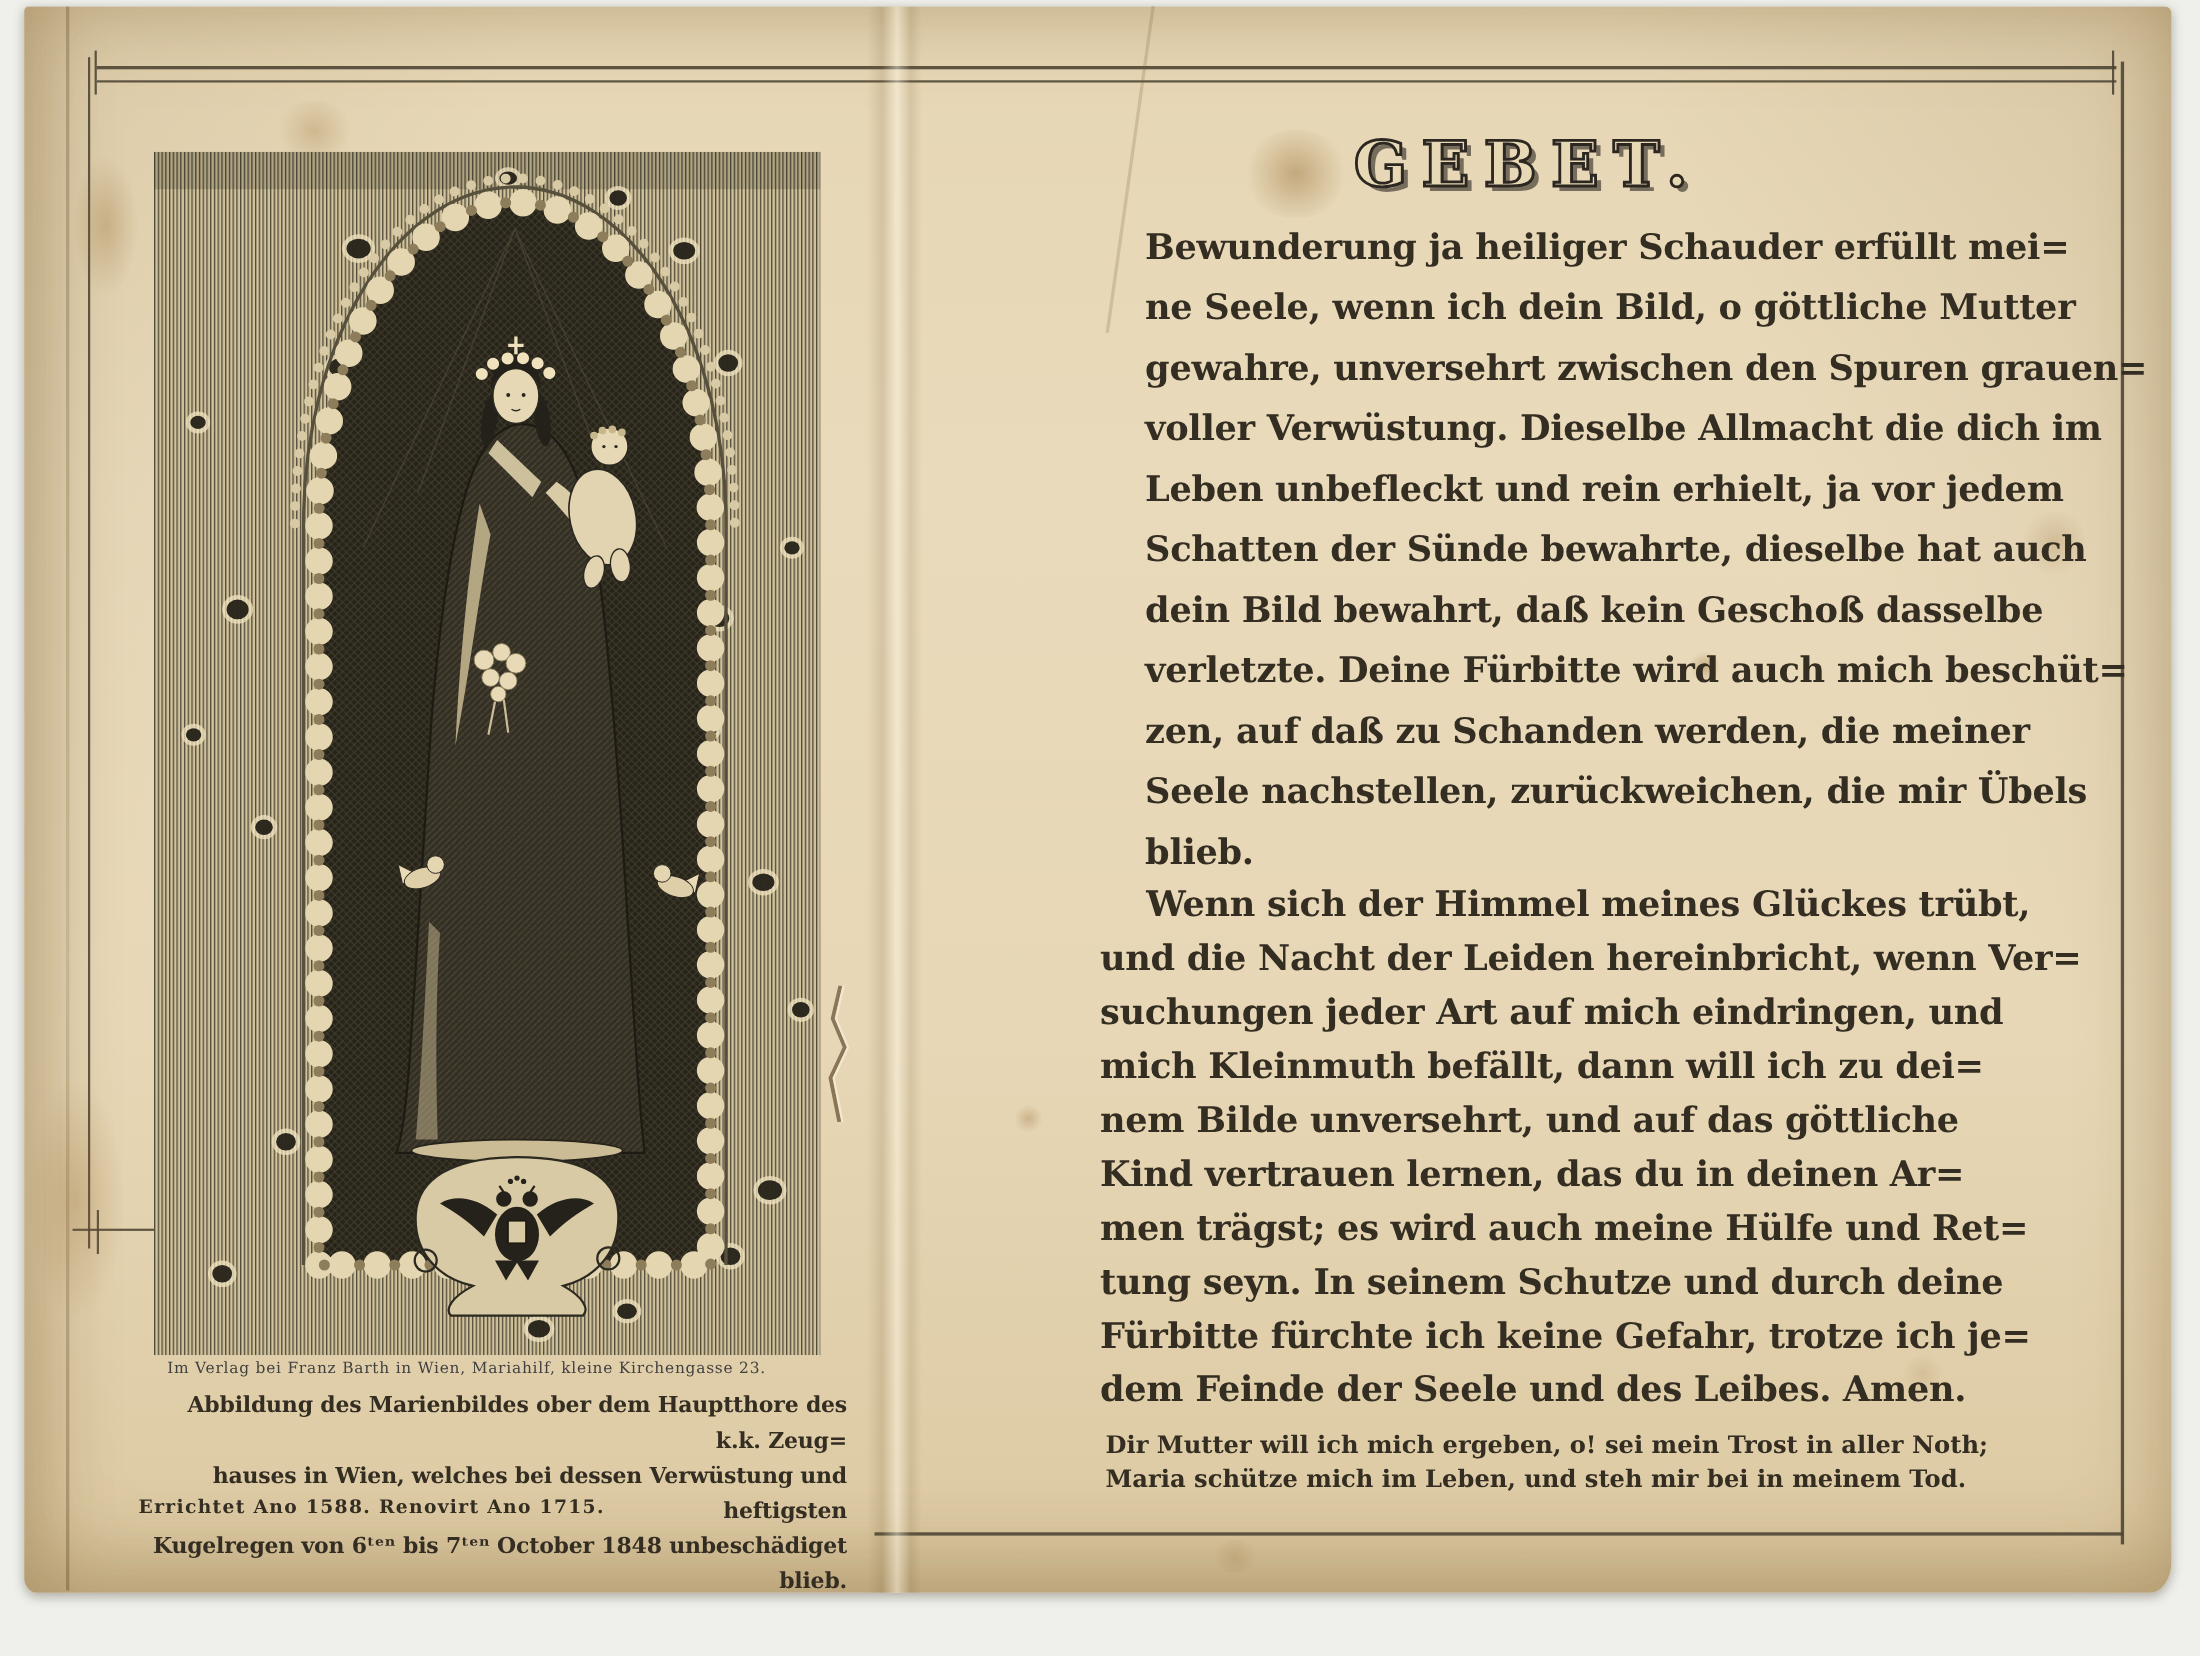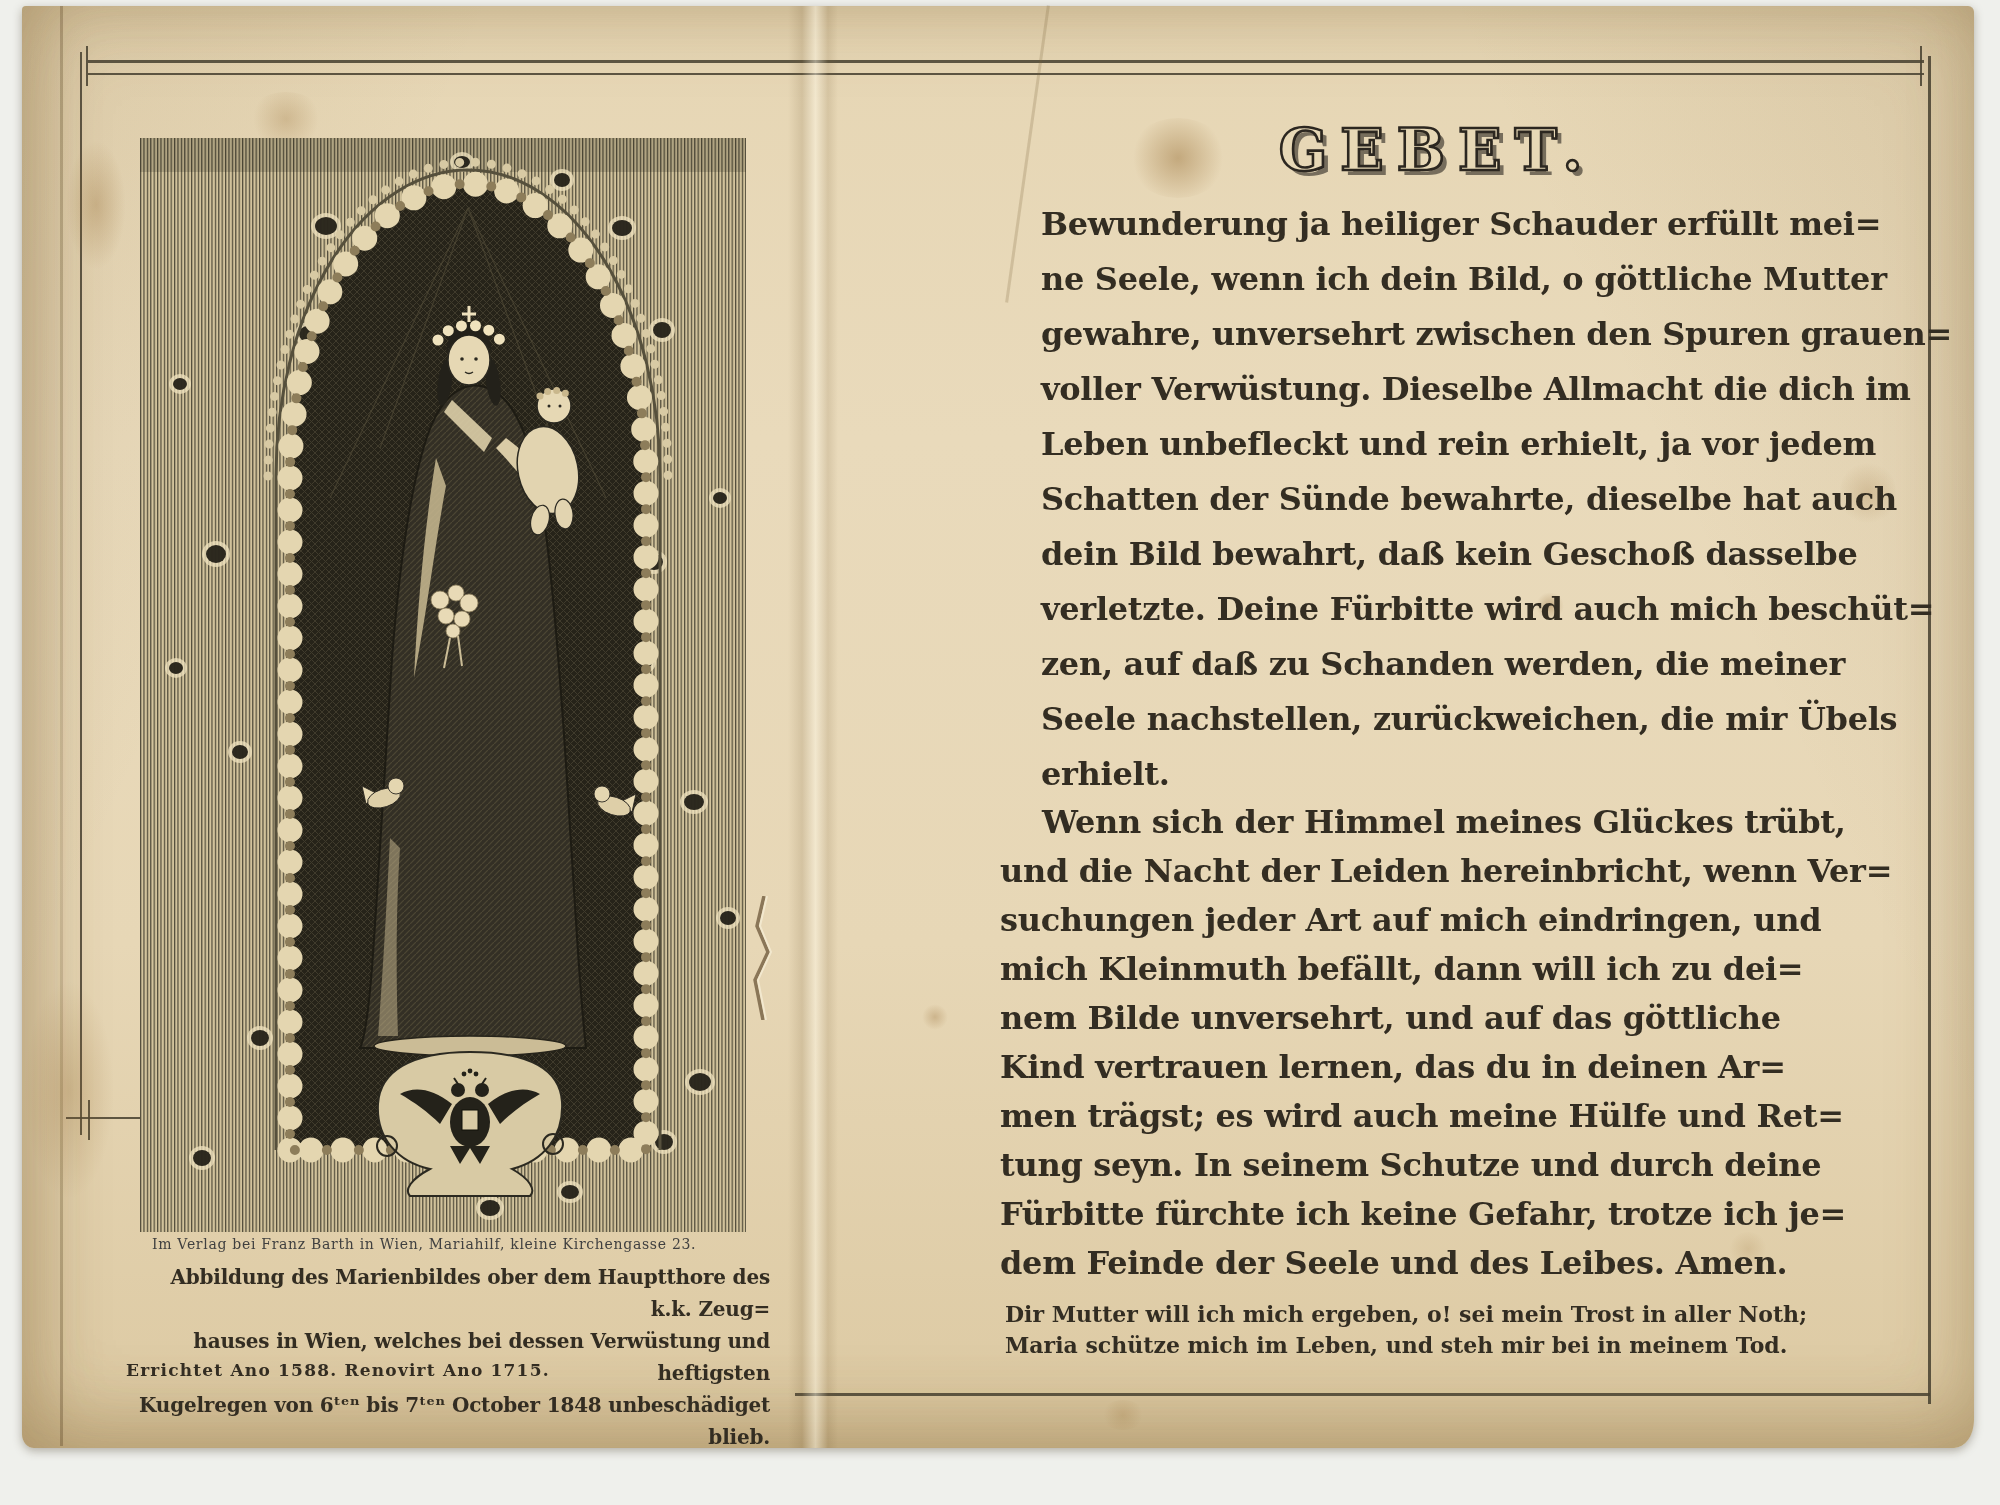--- a/index.html
+++ b/index.html
@@ -30,21 +30,21 @@
   .leafedge{
     position:absolute;left:60px;top:6px;width:3px;height:1440px;pointer-events:none;
     background:linear-gradient(180deg, rgba(100,78,45,.35), rgba(100,78,45,.15) 60%, rgba(100,78,45,.4));
   }
   .crease-diag{
     position:absolute;left:1026px;top:4px;width:3px;height:300px;pointer-events:none;
     background:rgba(120,95,55,.22);transform:rotate(8deg);
   }
   
   .gebet-title{
-    position:absolute;left:1032px;top:116px;width:810px;text-align:center;
+    position:absolute;left:984px;top:116px;width:810px;text-align:center;
     font:700 57px "DejaVu Serif", serif;letter-spacing:13px;
     color:#e7d8b6;-webkit-text-stroke:2.6px #2c2720;
     text-shadow:5px 5px 0 rgba(44,39,31,.6), 1px 1px 0 #2c2720;
   }
   .para{position:absolute;left:1000px;width:815px;color:#332d22;}
   .para .ln{white-space:nowrap;font:700 32px "DejaVu Serif", serif;letter-spacing:-.3px;}
   .para1{top:197px;} .para1 .ln{height:55px;line-height:55px;margin-left:41px;}
   .para2{top:798px;} .para2 .ln{height:49px;line-height:49px;}
   .ln.indent{padding-left:42px;}
   .closing{
@@ -271,21 +271,21 @@
   <div class="ln">Bewunderung ja heiliger Schauder erfüllt mei=</div>
   <div class="ln">ne Seele, wenn ich dein Bild, o göttliche Mutter</div>
   <div class="ln">gewahre, unversehrt zwischen den Spuren grauen=</div>
   <div class="ln">voller Verwüstung. Dieselbe Allmacht die dich im</div>
   <div class="ln">Leben unbefleckt und rein erhielt, ja vor jedem</div>
   <div class="ln">Schatten der Sünde bewahrte, dieselbe hat auch</div>
   <div class="ln">dein Bild bewahrt, daß kein Geschoß dasselbe</div>
   <div class="ln">verletzte. Deine Fürbitte wird auch mich beschüt=</div>
   <div class="ln">zen, auf daß zu Schanden werden, die meiner</div>
   <div class="ln">Seele nachstellen, zurückweichen, die mir Übels</div>
-  <div class="ln">erhielt.</div>
+  <div class="ln">blieb.</div>
 </div>
 
 <div class="para para2">
   <div class="ln indent">Wenn sich der Himmel meines Glückes trübt,</div>
   <div class="ln">und die Nacht der Leiden hereinbricht, wenn Ver=</div>
   <div class="ln">suchungen jeder Art auf mich eindringen, und</div>
   <div class="ln">mich Kleinmuth befällt, dann will ich zu dei=</div>
   <div class="ln">nem Bilde unversehrt, und auf das göttliche</div>
   <div class="ln">Kind vertrauen lernen, das du in deinen Ar=</div>
   <div class="ln">men trägst; es wird auch meine Hülfe und Ret=</div>

